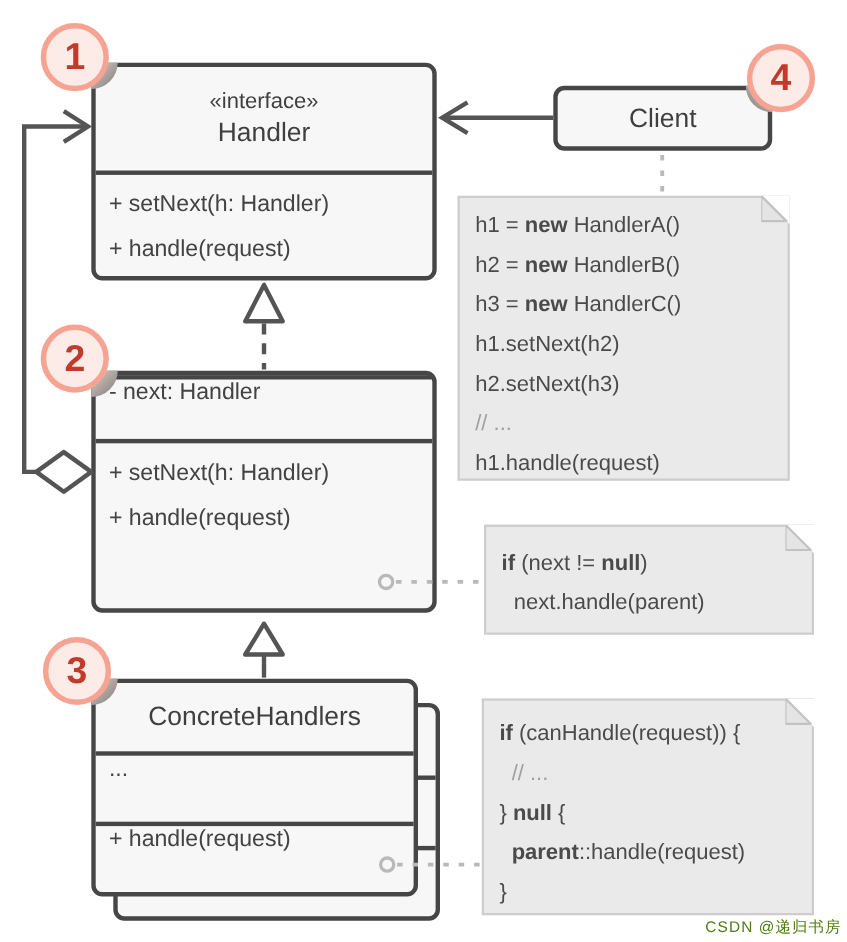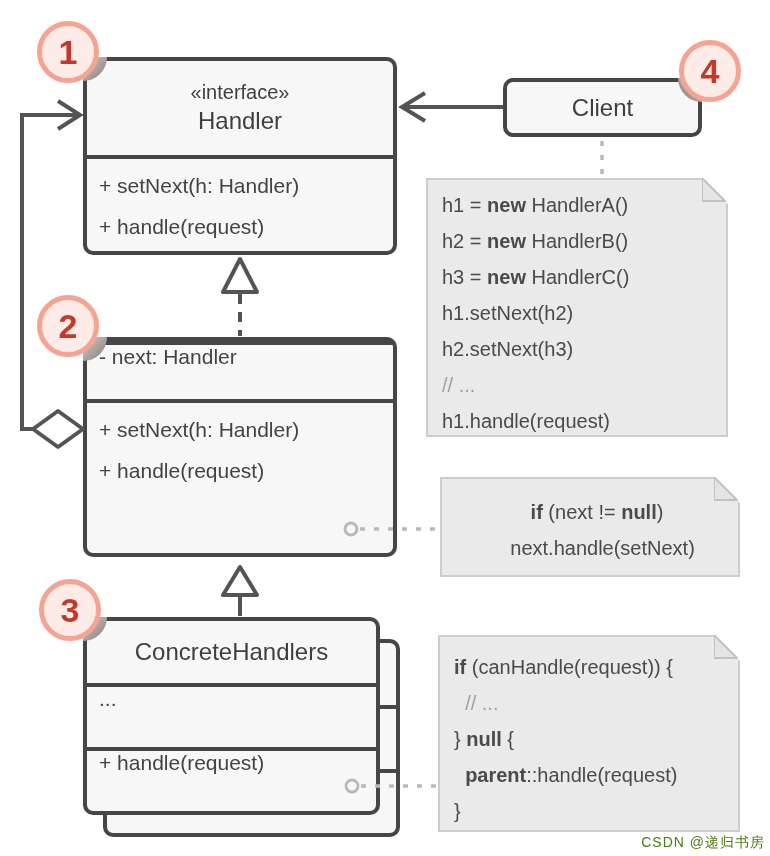--- a/index.html
+++ b/index.html
@@ -42,22 +42,22 @@
   #concrete-shadow .m{height:64px;}
 
   
   .note{
     position:absolute;background:#eaeaea;border:2px solid #cdcdcd;box-sizing:border-box;z-index:2;
   }
   .note .fold{position:absolute;top:-2px;right:-2px;}
   .code-line{white-space:pre;font-size:20px;line-height:36px;color:#4a4a4a;}
   .code-line .b{font-weight:bold;}
   .code-line .c{color:#a0a0a0;}
-  #note1{left:426px;top:178px;width:302px;height:259px;padding:7px 0 0 14px;}
-  #note2{left:440px;top:477px;width:300px;height:100px;padding:15px 0 0 14px;text-align:center;}
+  #note1{left:416px;top:178px;width:302px;height:259px;padding:7px 0 0 14px;}
+  #note2{left:440px;top:477px;width:300px;height:100px;padding:15px 0 0 14px;}
   #note3{left:438px;top:635px;width:302px;height:197px;padding:12px 0 0 14px;}
 
   
   .badge{
     position:absolute;width:62px;height:62px;border-radius:50%;box-sizing:border-box;
     background:#fcebe7;border:5px solid #f5a493;display:flex;align-items:center;justify-content:center;
     font-size:34px;font-weight:bold;color:#c23b2a;z-index:6;
   }
   #badge1{left:37px;top:21px;}
   #badge2{left:37px;top:295px;}
@@ -141,21 +141,21 @@
       <div class="code-line"><span class="c">// ...</span></div>
       <div class="code-line"><span>h1.handle(request)</span></div>
     </div>
 
   <div class="note" id="note2">
     <svg class="fold" width="26" height="26" viewBox="0 0 26 26">
       <path d="M0,0 L26,0 L26,26 Z" fill="#ffffff"></path>
       <path d="M0,0 L23,23 L0,23 Z" fill="#e4e4e4" stroke="#c2c2c2" stroke-width="2" stroke-linejoin="round"></path>
     </svg>
   <div class="code-line"><span class="b">if</span><span> (next != </span><span class="b">null</span><span>)</span></div>
-      <div class="code-line"><span>  next.handle(setNext)</span></div>
+      <div class="code-line"><span>  next.handle(parent)</span></div>
     </div>
 
   <div class="note" id="note3">
     <svg class="fold" width="26" height="26" viewBox="0 0 26 26">
       <path d="M0,0 L26,0 L26,26 Z" fill="#ffffff"></path>
       <path d="M0,0 L23,23 L0,23 Z" fill="#e4e4e4" stroke="#c2c2c2" stroke-width="2" stroke-linejoin="round"></path>
     </svg>
   <div class="code-line"><span class="b">if</span><span> (canHandle(request)) {</span></div>
       <div class="code-line"><span>  </span><span class="c">// ...</span></div>
       <div class="code-line"><span>} </span><span class="b">null</span><span> {</span></div>

